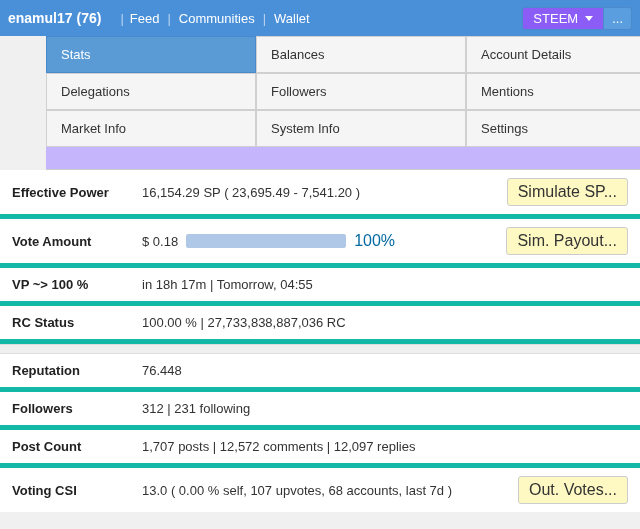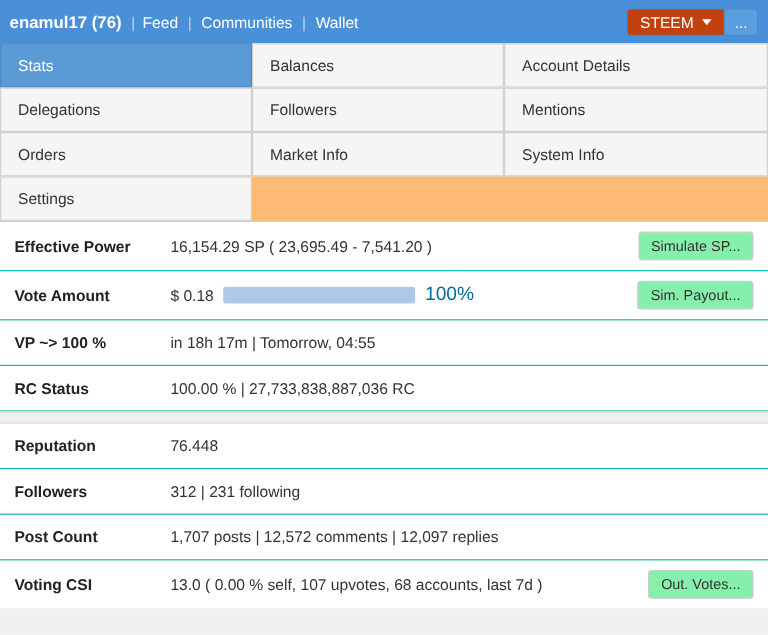--- a/index.html
+++ b/index.html
@@ -16,39 +16,39 @@
       display: flex;
       align-items: center;
       padding: 0 8px;
       height: 36px;
       gap: 0;
     }
     .top-nav .nav-brand {
       color: white;
       font-weight: bold;
       font-size: 14px;
-      margin-right: 8px;
+      margin-right: 19px;
     }
     .top-nav .nav-links {
       display: flex;
       gap: 2px;
     }
     .top-nav .nav-link {
       color: white;
       font-size: 13px;
       padding: 0 6px;
       cursor: pointer;
     }
     .top-nav .nav-sep {
       color: rgba(255,255,255,0.6);
       font-size: 13px;
     }
     .top-nav .spacer { flex: 1; }
     .top-nav .steem-btn {
-      background: #c2410c;
+      background: #8b5cf6;
       border: 1px solid #4a8acc;
       color: white;
       padding: 3px 10px;
       border-radius: 3px 0 0 3px;
       font-size: 13px;
       cursor: pointer;
       display: flex;
       align-items: center;
       gap: 4px;
     }
@@ -60,22 +60,23 @@
       padding: 3px 8px;
       border-radius: 0 3px 3px 0;
       font-size: 13px;
       cursor: pointer;
     }
 
     
     .menu-grid {
       display: grid;
       grid-template-columns: 210px 210px 220px;
-      background: #fdba74;
+      background: #c4b5fd;
       border-bottom: 1px solid #ccc;
+      margin-left: 46px;
     }
     .menu-item {
       padding: 10px 14px;
       cursor: pointer;
       border: 1px solid #ccc;
       background: #f5f5f5;
       font-size: 13px;
       color: #333;
       border-color: #d0d0d0;
     }
@@ -91,21 +92,21 @@
 
     
     .stats-area {
       background: white;
       padding: 0;
     }
 
     .stats-row {
       display: flex;
       align-items: center;
-      border-bottom: 1px solid #14b8a6;
+      border-bottom: 5px solid #14b8a6;
       padding: 8px 12px;
       min-height: 38px;
     }
     .stats-row:last-child {
       border-bottom: none;
     }
     .stats-label {
       font-weight: bold;
       width: 130px;
       flex-shrink: 0;
@@ -115,25 +116,25 @@
     .stats-value {
       flex: 1;
       color: #333;
       font-size: 13px;
     }
     .stats-action {
       margin-left: auto;
       flex-shrink: 0;
     }
     .action-btn {
-      background: #86efac;
+      background: #fef9c3;
       border: 1px solid #ccc;
       border-radius: 3px;
       padding: 4px 10px;
-      font-size: 12px;
+      font-size: 16px;
       cursor: pointer;
       color: #333;
       white-space: nowrap;
     }
 
     
     .vote-bar-container {
       display: flex;
       align-items: center;
       gap: 8px;
@@ -198,21 +199,20 @@
 
 <div class="menu-grid">
   <div class="menu-item active">Stats</div>
   <div class="menu-item">Balances</div>
   <div class="menu-item">Account Details</div>
 
   <div class="menu-item">Delegations</div>
   <div class="menu-item">Followers</div>
 
   <div class="menu-item">Mentions</div>
-  <div class="menu-item">Orders</div>
   <div class="menu-item">Market Info</div>
 
   <div class="menu-item">System Info</div>
   <div class="menu-item">Settings</div>
   <div class="menu-item" style="background:transparent; border-color:transparent;"></div>
 </div>
 
 <div class="stats-area">
 
   <div class="stats-row">

